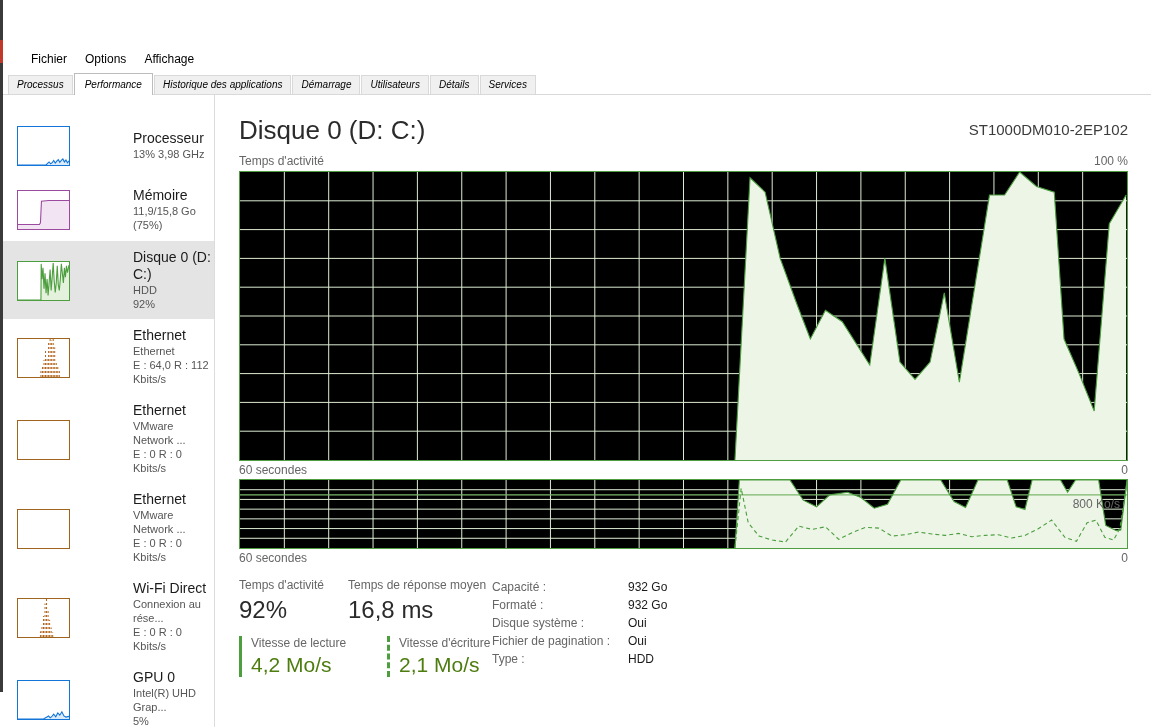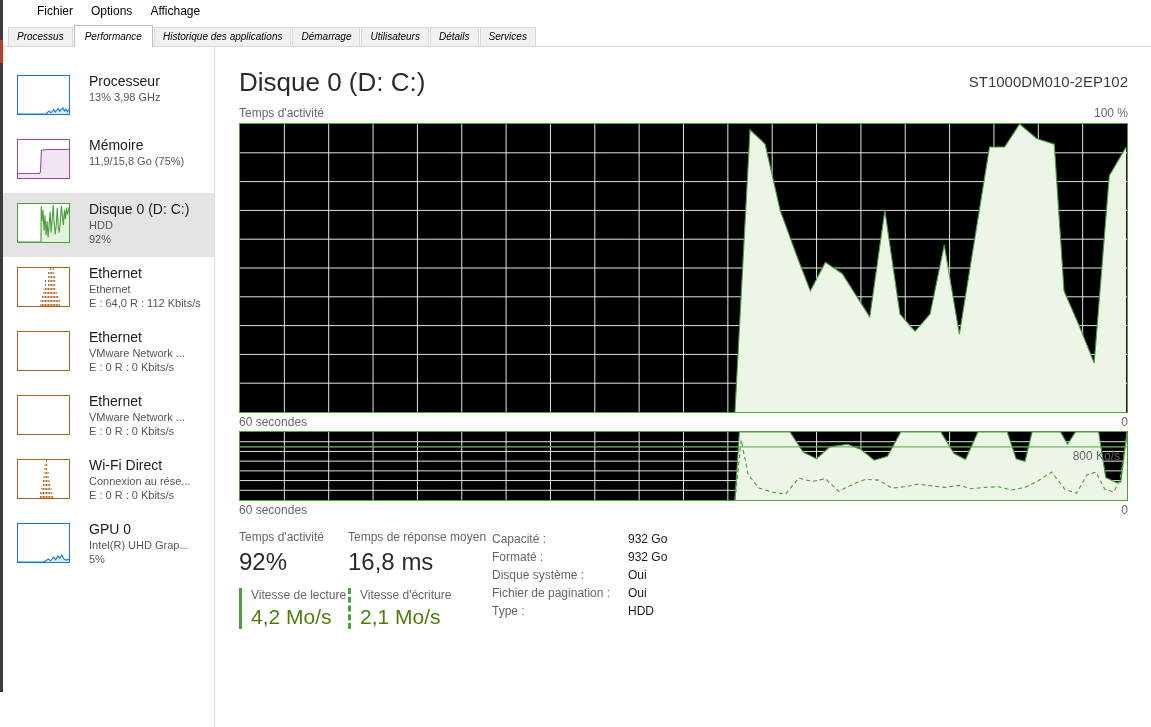--- a/index.html
+++ b/index.html
@@ -14,32 +14,32 @@
   .app { position:absolute; left:3px; top:0; width:1148px; height:727px; display:flex; flex-direction:column; background:#fff; }
 
   
   .titlebar { height:28px; display:flex; align-items:center; padding-left:8px; flex:0 0 auto; }
   .app-icon { width:16px; height:16px; margin-right:7px; }
   .title-text { font-size:12px; color:#000; }
   .win-controls { margin-left:auto; display:flex; height:28px; }
   .win-btn { width:45px; height:28px; display:flex; align-items:center; justify-content:center; font-size:13px; color:#000; cursor:default; }
 
   
-  .menubar { height:22px; display:flex; align-items:center; padding-left:25px; flex:0 0 auto; }
+  .menubar { height:22px; display:flex; align-items:center; padding-left:19px; flex:0 0 auto;margin-top:48px; }
   .menu-item { font-size:12px; color:#000; padding:3px 9px; }
 
   
   .tabbar { height:25px; display:flex; align-items:flex-end; padding-left:5px; border-bottom:1px solid #d9d9d9; flex:0 0 auto; position:relative; }
   .tab { font-size:10px; color:#000; background:#f0f0f0; border:1px solid #d9d9d9; border-bottom:none; padding:3px 8px 4px 8px; margin-right:1px; position:relative; top:0;font-style:italic; }
   .tab.active { background:#fff; border-color:#bcbcbc; padding:5px 10px 5px 10px; margin-bottom:-1px; z-index:2; }
 
   
   .content { flex:1 1 auto; display:flex; overflow:hidden; }
   .sidebar { width:212px; border-right:1px solid #dcdcdc; padding-top:18px; flex:0 0 auto; }
-  .side-item { display:flex; align-items:flex-start; padding:8px 0 8px 14px; min-height:64px; }
+  .side-item { display:flex; align-items:center; padding:8px 0 8px 14px; min-height:64px;gap:44px; }
   .side-item.selected { background:#e4e4e4; }
   .spark { width:53px; height:40px; border:1px solid; position:relative; background:#fff; flex:0 0 auto; margin-top:2px; }
   .c-blue  { border-color:#1375d8; }
   .c-purple{ border-color:#9c49a0; }
   .c-green { border-color:#4c9e3f; }
   .c-brown { border-color:#a0641e; }
   .side-text { margin-left:19px; }
   .side-title { font-size:14px; color:#1b1b1b; line-height:17px; }
   .side-sub { font-size:11px; color:#555; line-height:14px; }
   .side-sub:empty { display:none; }
@@ -60,21 +60,21 @@
   .ref-label { position:absolute; right:7px; top:17px; font-size:12px; color:#666; z-index:3; }
 
   
   .stats { display:flex; margin-top:13px; }
   .stat-col1 { width:109px; }
   .stat-col2 { width:144px; }
   .stat-label { font-size:12px; color:#666; }
   .stat-value { font-size:24px; color:#2b2b2b; margin-top:4px; }
   .speed-block { margin-top:12px; padding-left:9px; }
   .speed-read  { border-left:3px solid #4c9e3f; }
-  .speed-write { border-left:3px dashed #4c9e3f; }
+  .speed-write { border-left:3px dashed #4c9e3f;margin-left:39px; }
   .speed-value { font-size:21px; color:#4d7c0f; margin-top:3px; }
   .detail-table { margin-left:0; font-size:12px; }
   .detail-row { display:flex; line-height:18px; }
   .detail-key { width:136px; color:#666; }
   .detail-val { color:#1a1a1a; }
 
   
   .statusbar { height:37px; border-top:1px solid #e0e0e0; display:flex; align-items:center; padding-left:9px; flex:0 0 auto; }
   .chevron-circle { width:19px; height:19px; margin-right:8px; }
   .status-less { font-size:12px; color:#1a1a1a; }

